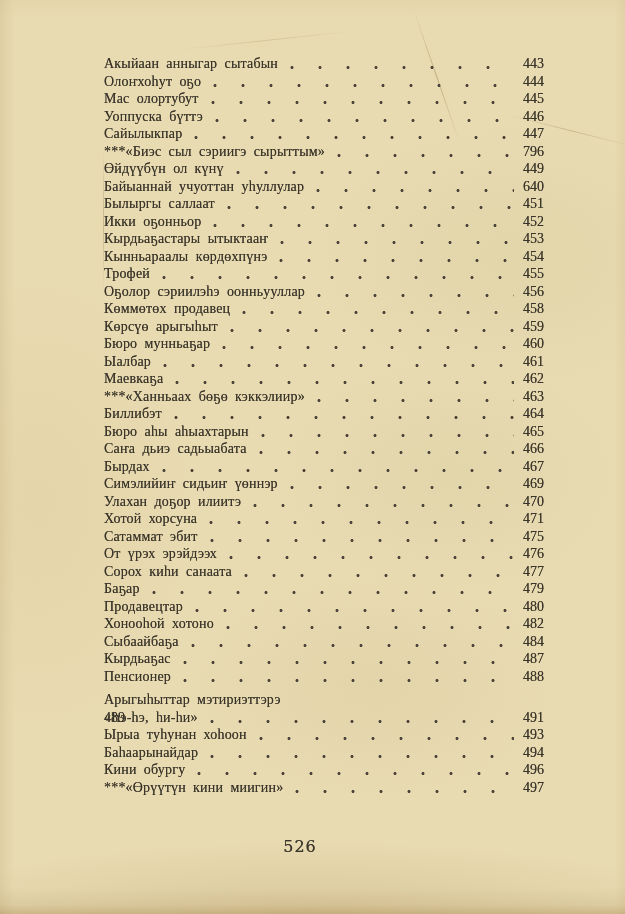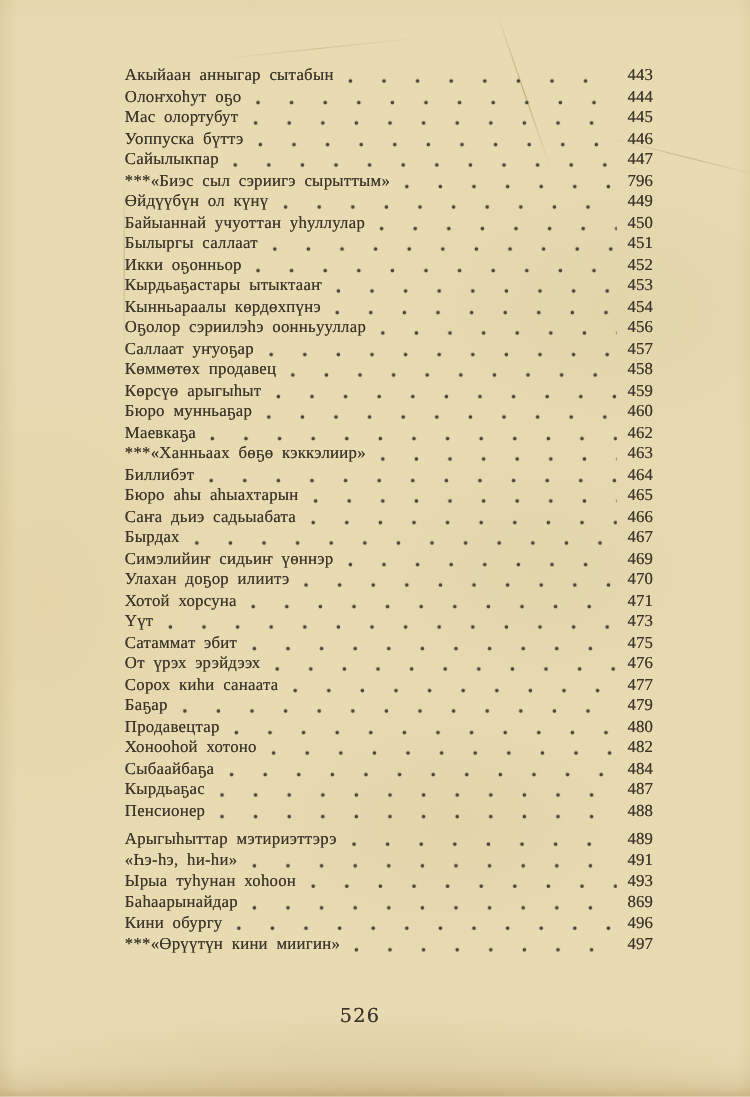--- a/index.html
+++ b/index.html
@@ -51,21 +51,21 @@
     font-family: Liberation Serif, serif;
   }
   .toc-row {
     display: flex;
     align-items: baseline;
     height: 17.5px;
     line-height: 17.5px;
     font-size: 14px;
     white-space: nowrap;
   }
-  .toc-row.gap-before { margin-top: 6px; }
+  .toc-row.gap-before { margin-top: 6px; flex-direction: column; }
   .toc-title {
     word-spacing: 3.5px;
     letter-spacing: 0.2px;
     text-shadow: 0 0 0.5px rgba(58,53,42,0.75);
   }
   .leader {
     flex: 1 1 auto;
     align-self: stretch;
     min-width: 14px;
     margin: 0 9px 0 12px;
@@ -132,21 +132,21 @@
     <span class="toc-page">796</span>
   </div>
       <div class="toc-row">
     <span class="toc-title">Өйдүүбүн ол күнү</span>
     <span class="leader"></span>
     <span class="toc-page">449</span>
   </div>
       <div class="toc-row">
     <span class="toc-title">Байыаннай учуоттан уһуллулар</span>
     <span class="leader"></span>
-    <span class="toc-page">450</span>
+    <span class="toc-page">640</span>
   </div>
       <div class="toc-row">
     <span class="toc-title">Былыргы саллаат</span>
     <span class="leader"></span>
     <span class="toc-page">451</span>
   </div>
       <div class="toc-row">
     <span class="toc-title">Икки оҕонньор</span>
     <span class="leader"></span>
     <span class="toc-page">452</span>
@@ -155,45 +155,50 @@
     <span class="toc-title">Кырдьаҕастары ытыктааҥ</span>
     <span class="leader"></span>
     <span class="toc-page">453</span>
   </div>
       <div class="toc-row">
     <span class="toc-title">Кынньараалы көрдөхпүнэ</span>
     <span class="leader"></span>
     <span class="toc-page">454</span>
   </div>
       <div class="toc-row">
+    <span class="toc-title">Трофей</span>
+    <span class="leader"></span>
+    <span class="toc-page">455</span>
+  </div>
+      <div class="toc-row">
     <span class="toc-title">Оҕолор сэриилэһэ оонньууллар</span>
     <span class="leader"></span>
     <span class="toc-page">456</span>
   </div>
       <div class="toc-row">
-    <span class="toc-title">Саллаат уҥуоҕар</span>
-    <span class="leader"></span>
-    <span class="toc-page">457</span>
-  </div>
-      <div class="toc-row">
     <span class="toc-title">Көммөтөх продавец</span>
     <span class="leader"></span>
     <span class="toc-page">458</span>
   </div>
       <div class="toc-row">
     <span class="toc-title">Көрсүө арыгыһыт</span>
     <span class="leader"></span>
     <span class="toc-page">459</span>
   </div>
       <div class="toc-row">
     <span class="toc-title">Бюро мунньаҕар</span>
     <span class="leader"></span>
     <span class="toc-page">460</span>
   </div>
       <div class="toc-row">
+    <span class="toc-title">Ыалбар</span>
+    <span class="leader"></span>
+    <span class="toc-page">461</span>
+  </div>
+      <div class="toc-row">
     <span class="toc-title">Маевкаҕа</span>
     <span class="leader"></span>
     <span class="toc-page">462</span>
   </div>
       <div class="toc-row">
     <span class="toc-title">***«Ханньаах бөҕө кэккэлиир»</span>
     <span class="leader"></span>
     <span class="toc-page">463</span>
   </div>
       <div class="toc-row">
@@ -223,25 +228,20 @@
   </div>
       <div class="toc-row">
     <span class="toc-title">Улахан доҕор илиитэ</span>
     <span class="leader"></span>
     <span class="toc-page">470</span>
   </div>
       <div class="toc-row">
     <span class="toc-title">Хотой хорсуна</span>
     <span class="leader"></span>
     <span class="toc-page">471</span>
-  </div>
-      <div class="toc-row">
-    <span class="toc-title">Үүт</span>
-    <span class="leader"></span>
-    <span class="toc-page">473</span>
   </div>
       <div class="toc-row">
     <span class="toc-title">Сатаммат эбит</span>
     <span class="leader"></span>
     <span class="toc-page">475</span>
   </div>
       <div class="toc-row">
     <span class="toc-title">От үрэх эрэйдээх</span>
     <span class="leader"></span>
     <span class="toc-page">476</span>
@@ -292,21 +292,21 @@
     <span class="toc-page">491</span>
   </div>
       <div class="toc-row">
     <span class="toc-title">Ырыа туһунан хоһоон</span>
     <span class="leader"></span>
     <span class="toc-page">493</span>
   </div>
       <div class="toc-row">
     <span class="toc-title">Баһаарынайдар</span>
     <span class="leader"></span>
-    <span class="toc-page">869</span>
+    <span class="toc-page">494</span>
   </div>
       <div class="toc-row">
     <span class="toc-title">Кини обургу</span>
     <span class="leader"></span>
     <span class="toc-page">496</span>
   </div>
       <div class="toc-row">
     <span class="toc-title">***«Өрүүтүн кини миигин»</span>
     <span class="leader"></span>
     <span class="toc-page">497</span>

